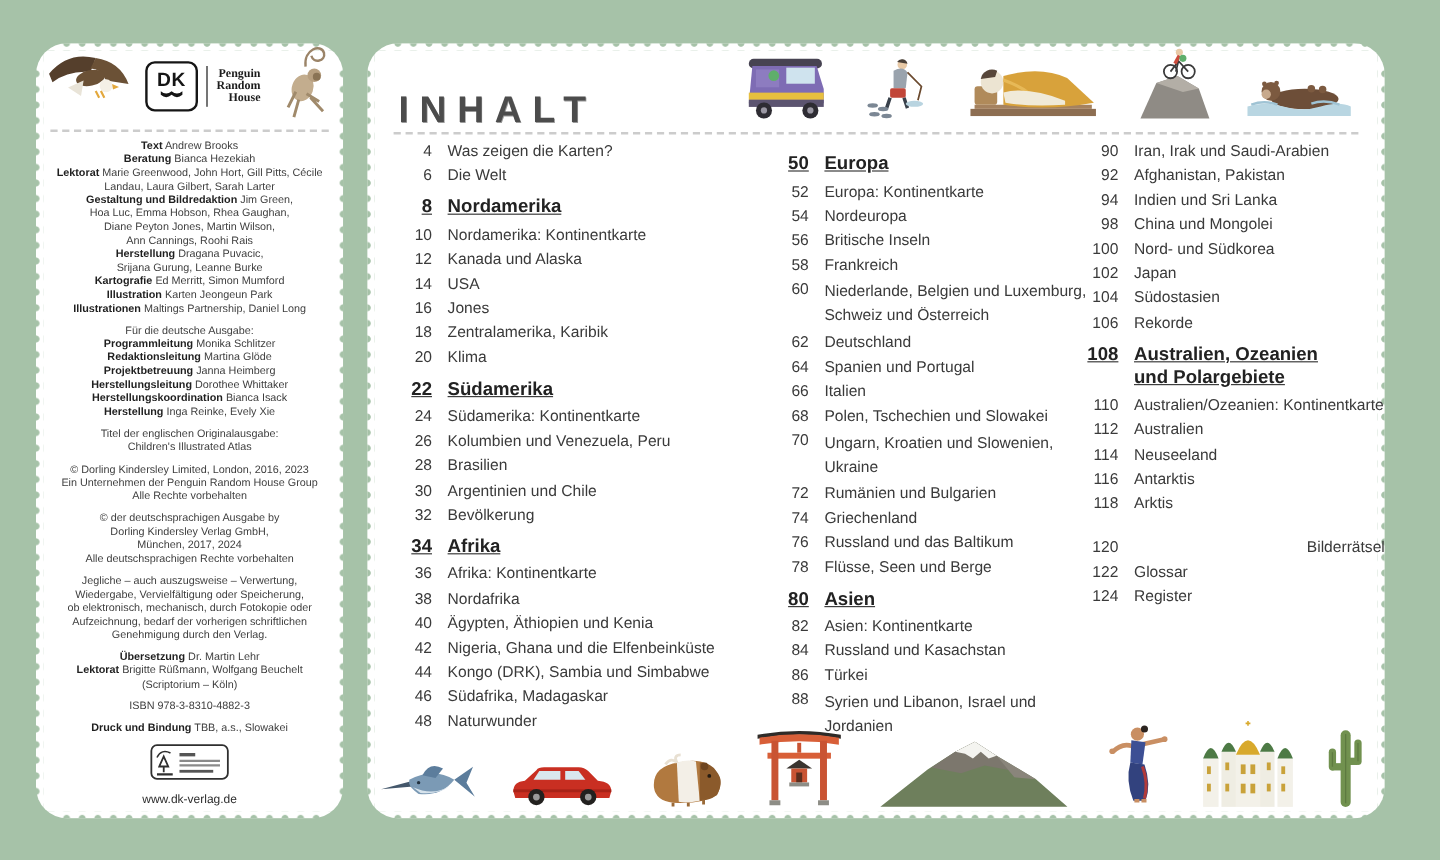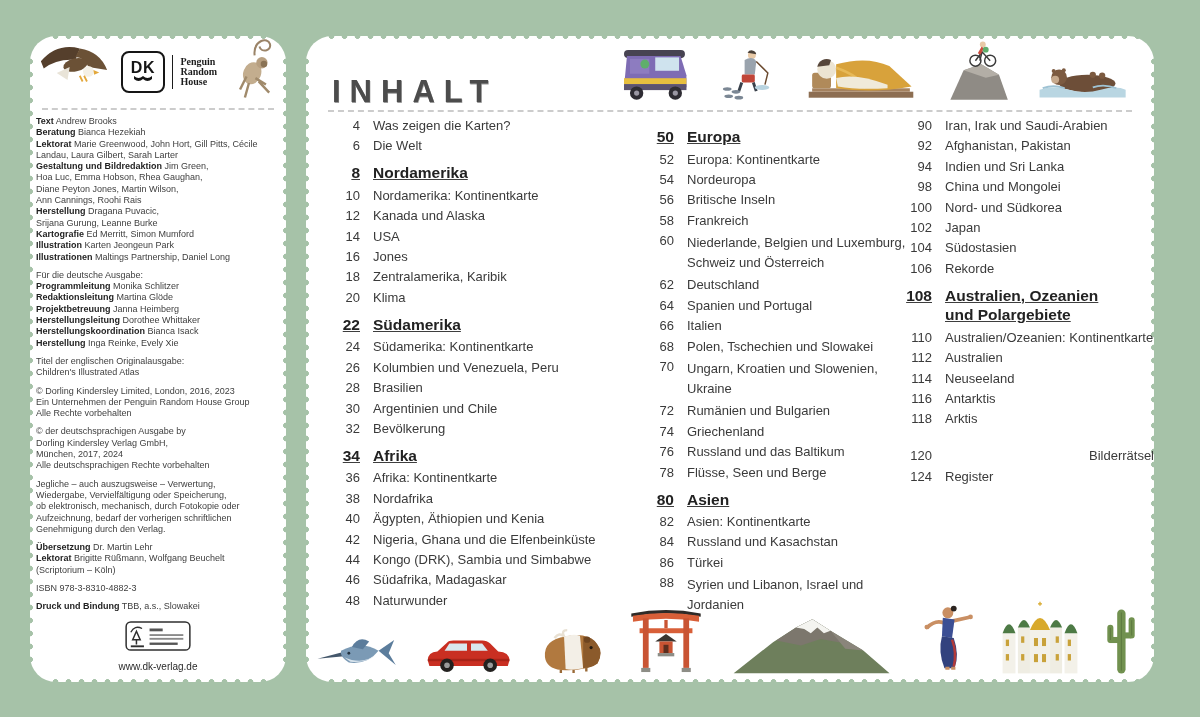--- a/index.html
+++ b/index.html
@@ -21,30 +21,30 @@
     background-position:6px 0,6px 100%,0 6px,100% 6px;
     background-repeat:repeat-x,repeat-x,repeat-y,repeat-y;
   }
   #left-page{left:30px;width:256px;}
   #right-page{left:306px;width:848px;}
 
   .dashed-rule{position:absolute;border-top:2px dashed #cccccc;}
 
   
   #left-header{position:absolute;left:8px;right:8px;top:4px;height:64px;
-    display:flex;align-items:center;justify-content:space-between;}
+    display:flex;align-items:center;justify-content:space-between;text-align:right;}
   #dk-logo-group{display:flex;align-items:center;}
   #dk-box{width:40px;height:38px;border:2.5px solid #151515;border-radius:8px;
     display:flex;flex-direction:column;align-items:center;justify-content:center;color:#151515;}
   #dk-letters{font-weight:900;font-size:16px;letter-spacing:.5px;line-height:15px;}
   #prh-divider{width:1.5px;height:34px;background:#1c1c1c;margin:0 7px;}
   .prh-line{font-family:"Liberation Serif",serif;font-weight:700;font-size:10px;line-height:10px;color:#1c1c1c;}
   #left-rule{left:12px;right:12px;top:72px;}
 
-  #credits{position:absolute;left:6px;right:6px;top:80px;text-align:left;}
+  #credits{position:absolute;left:6px;right:6px;top:80px;text-align:center;}
   .credit-block{margin:0 0 7px 0;}
   .credit-line{font-size:9px;line-height:11.3px;white-space:nowrap;color:#3e3e3e;}
   .credit-line b{color:#1f1f1f;}
 
   #left-footer{position:absolute;left:0;right:0;bottom:10px;text-align:center;}
   #fsc-logo{display:block;margin:0 auto 6px auto;}
   #website{font-weight:400;font-size:10px;color:#2b2b2b;}
 
   
   #inhalt-title{position:absolute;left:26px;top:22px;font-size:31px;font-weight:900;
@@ -499,20 +499,24 @@
           <span class="num">116</span>
           <span class="lbl">Antarktis</span>
         </div>
         <div class="toc-row">
           <span class="num">118</span>
           <span class="lbl">Arktis</span>
         </div>
         <div class="toc-row gap">
           <span class="num">120</span>
           <span class="lbl">Bilderrätsel</span>
+        </div>
+        <div class="toc-row">
+          <span class="num">122</span>
+          <span class="lbl">Glossar</span>
         </div>
         <div class="toc-row">
           <span class="num">124</span>
           <span class="lbl">Register</span>
         </div>
       </div>
     </div>
 
   <div id="bottom-icons">
     <span>

